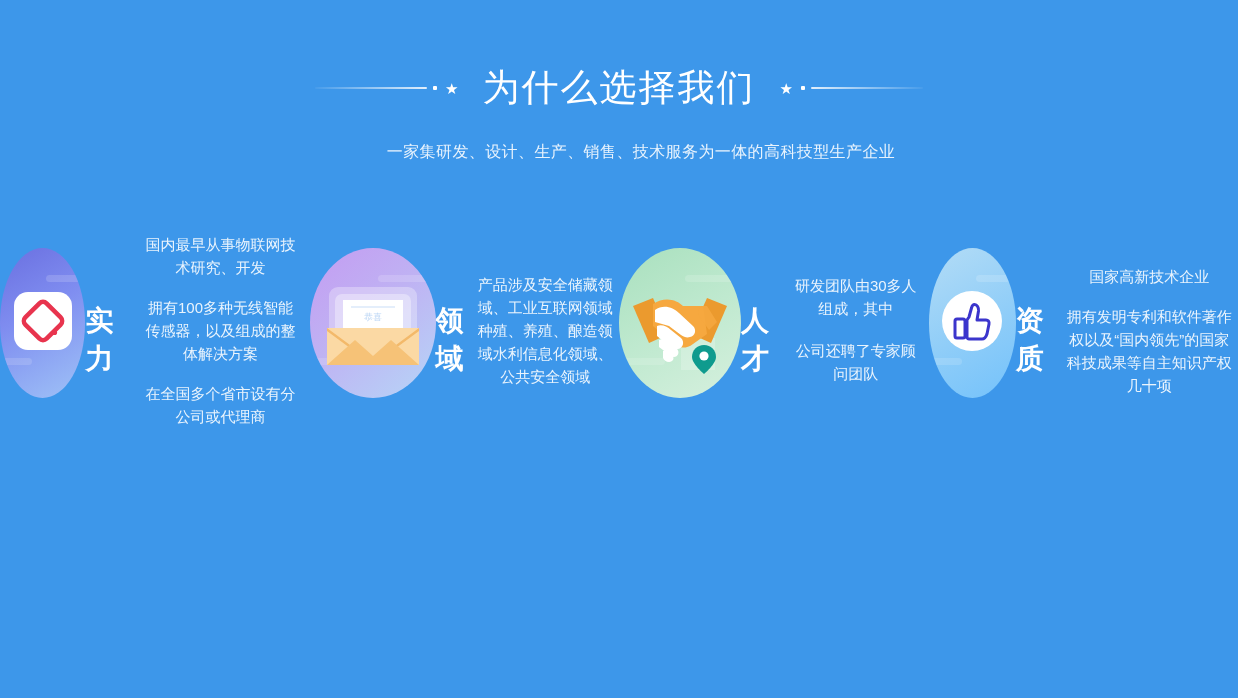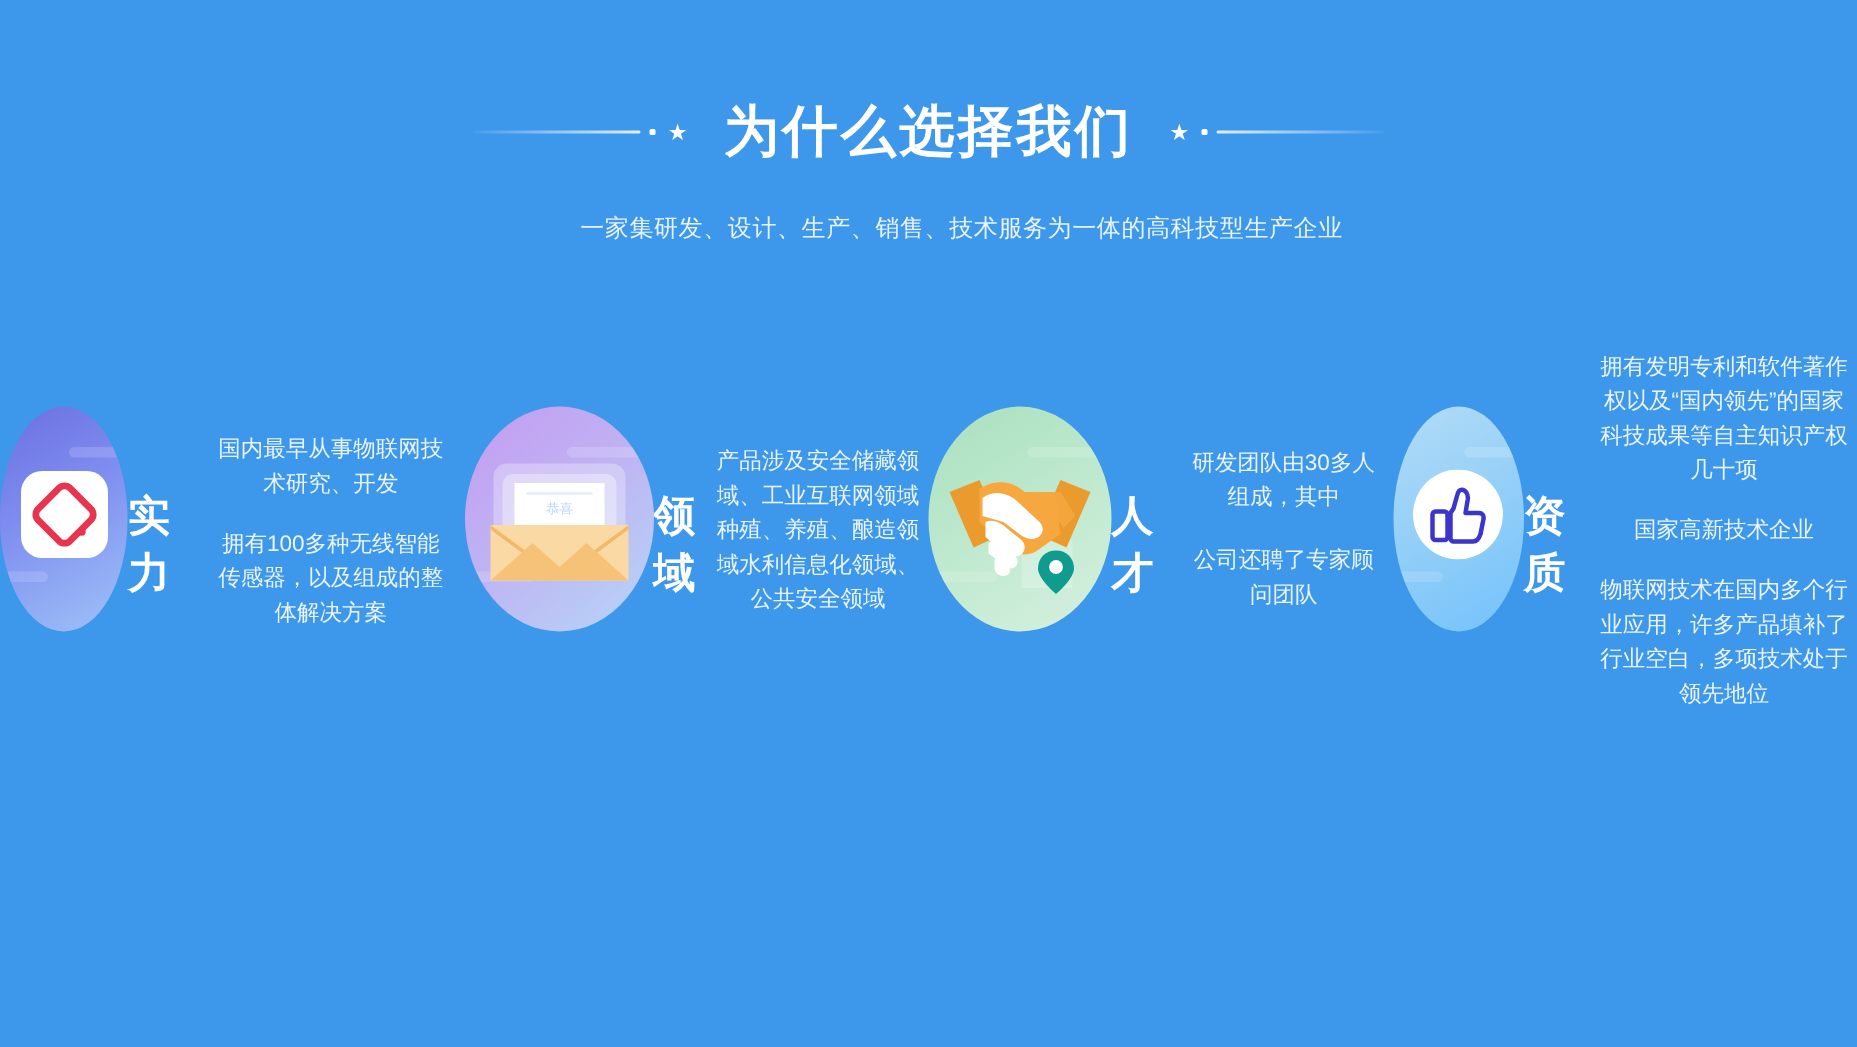--- a/index.html
+++ b/index.html
@@ -64,21 +64,21 @@
     font-size: 15px;
     line-height: 1;
     margin: 0 2px;
   }
   .deco-left { margin-right: 22px; }
   .deco-right { margin-left: 22px; }
 
   .main-title {
     color: #ffffff;
     font-size: 37px;
-    font-weight: 700;
+    font-weight: 400;
     letter-spacing: 2px;
     white-space: nowrap;
   }
   .subtitle {
     margin-top: 26px;
     color: #e8f3fd;
     font-size: 16px;
     letter-spacing: 0.4px;
     margin-left: 44px;
   }
@@ -203,20 +203,21 @@
               <rect x="14" y="14" width="30" height="30" rx="5" fill="none" stroke="#e8344e" stroke-width="4.5"></rect>
             </g>
             <circle cx="40.5" cy="40.5" r="2.6" fill="#e8344e"></circle>
           </svg>
         </span>
       </div>
       <div class="heading">实力</div>
       <div class="body-list">
         <p class="body-line">国内最早从事物联网技术研究、开发</p>
         <p class="body-line">拥有100多种无线智能传感器，以及组成的整体解决方案</p>
+        <p class="body-line">在全国多个省市设有分公司或代理商</p>
       </div>
     </div>
 
     <div class="col col-2">
       <div class="icon-wrap">
         <span class="circle c-field"></span>
         <span class="glyph">
           <svg width="126" height="126" viewBox="0 0 126 126">
             <rect x="19" y="29" width="88" height="66" rx="9" fill="#ffffff" opacity="0.30"></rect>
             <rect x="25" y="36" width="76" height="60" rx="7" fill="#ffffff" opacity="0.35"></rect>
@@ -279,20 +280,19 @@
             <rect x="13" y="28" width="10" height="19" rx="2" fill="none" stroke="#3b35cc" stroke-width="3"></rect>
             <path d="M25 29 L25 46 C25 47 26 48 27 48 L40 48
                      C42 48 44 46 45 43 L47 33 C47.5 30.5 46 29 44 29
                      L35 29 L36.5 20 C37 16.5 35 13.5 32.5 13.5
                      C31 13.5 30 15 29.5 17 L27 26 Z" fill="none" stroke="#3b35cc" stroke-width="3" stroke-linejoin="round"></path>
           </svg>
         </span>
       </div>
       <div class="heading">资质</div>
       <div class="body-list">
+        <p class="body-line">国家高新技术企业</p>
         <p class="body-line">拥有发明专利和软件著作权以及“国内领先”的国家科技成果等自主知识产权几十项</p>
-        <p class="body-line">国家高新技术企业</p>
-        <p class="body-line">物联网技术在国内多个行业应用，许多产品填补了行业空白，多项技术处于领先地位</p>
       </div>
     </div>
 
   </div>
 </div>
 
 </body></html>

